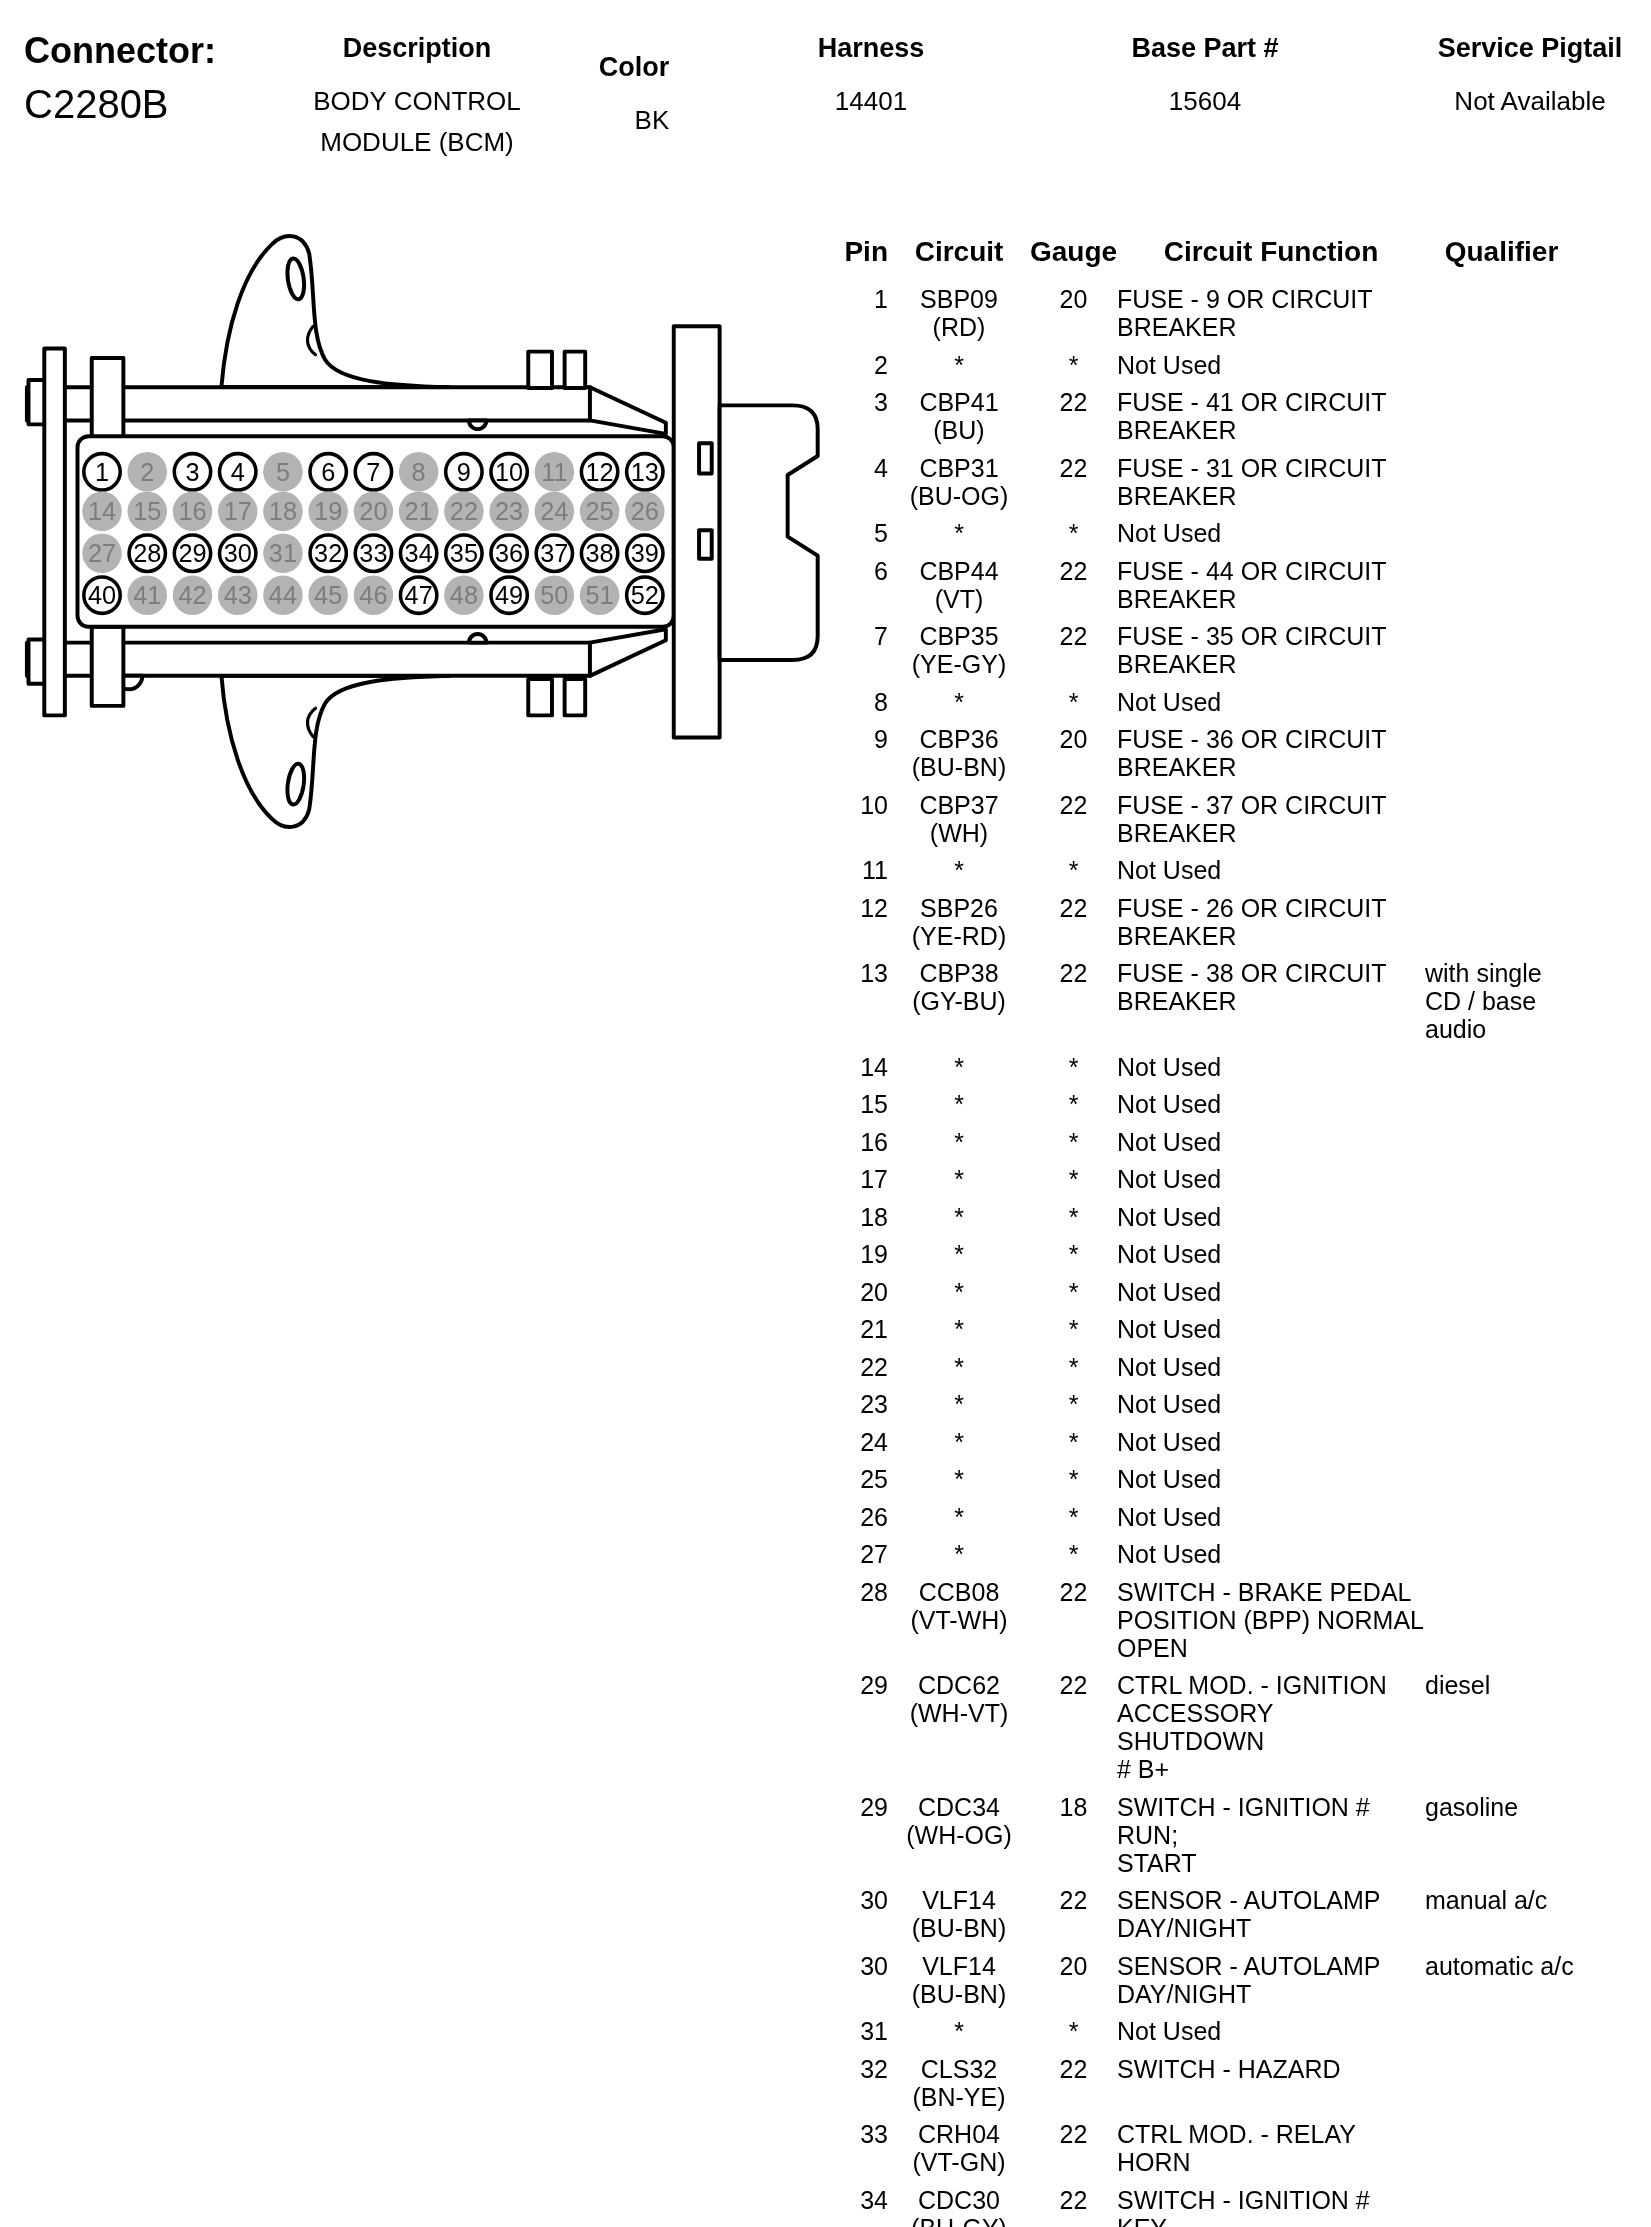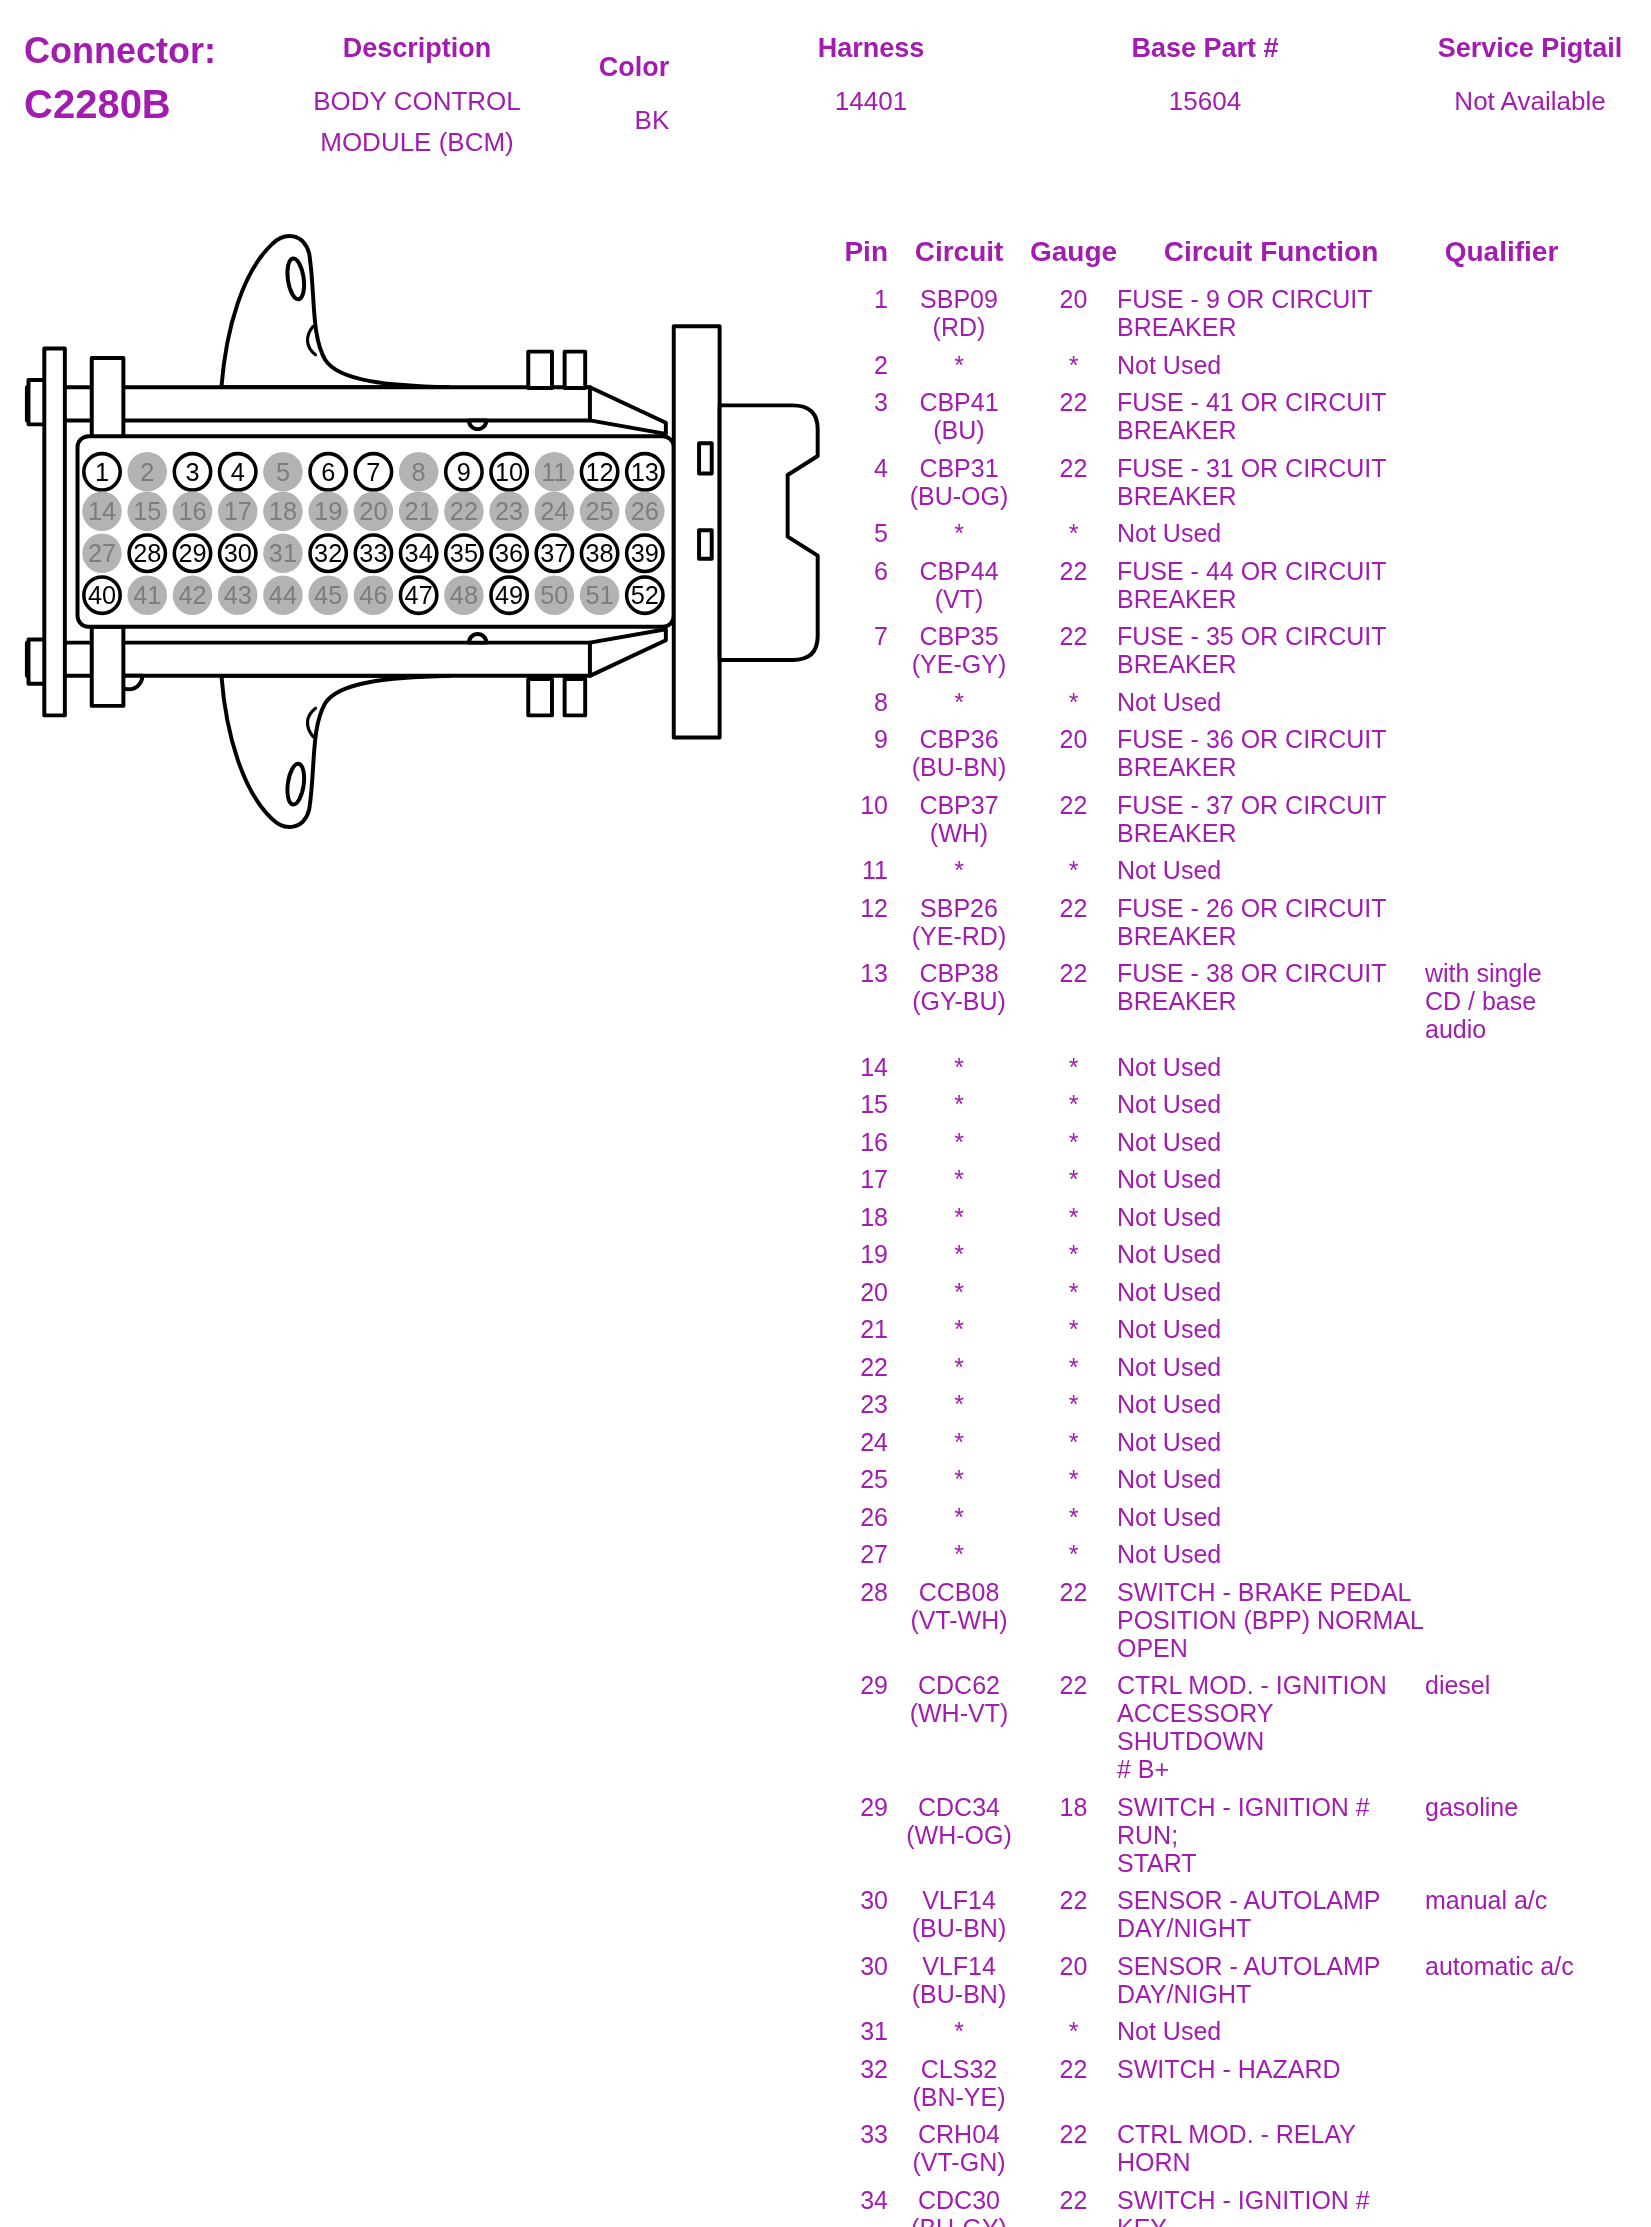--- a/index.html
+++ b/index.html
@@ -1,23 +1,23 @@
 <!DOCTYPE html>
 <html style="font-size:12.7px"><head>
 <meta charset="utf-8">
 <style>
   html,body{margin:0;padding:0;background:#fff;}
   .page{
     position:relative;width:1652px;height:2227px;background:#ffffff;
-    overflow:hidden;font-family:"Liberation Sans",sans-serif;color:#a21caf;
+    overflow:hidden;font-family:"Liberation Sans",sans-serif;color:#000000;
   }
   
   .conn-block{position:absolute;left:24px;top:30px;}
   .conn-title{font-size:36px;font-weight:bold;line-height:41px;letter-spacing:0px;}
-  .conn-value{font-size:40px;font-weight:bold;line-height:44px;margin-top:11px;}
+  .conn-value{font-size:40px;font-weight:normal;line-height:44px;margin-top:11px;}
   .hdr-col{position:absolute;transform:translateX(-50%);text-align:center;white-space:nowrap;}
   .hdr-col .lbl{font-size:27px;font-weight:bold;line-height:33px;margin-bottom:16px;}
   .hdr-col .val{font-size:26px;line-height:41px;white-space:pre-line;}
   #hdr-0{left:417px;top:32px;}
   #hdr-1{left:634px;top:51px;text-align:right;}
   #hdr-2{left:871px;top:32px;}
   #hdr-3{left:1205px;top:32px;}
   #hdr-4{left:1530px;top:32px;}
   
   .connector-svg{position:absolute;left:22px;top:233px;}

